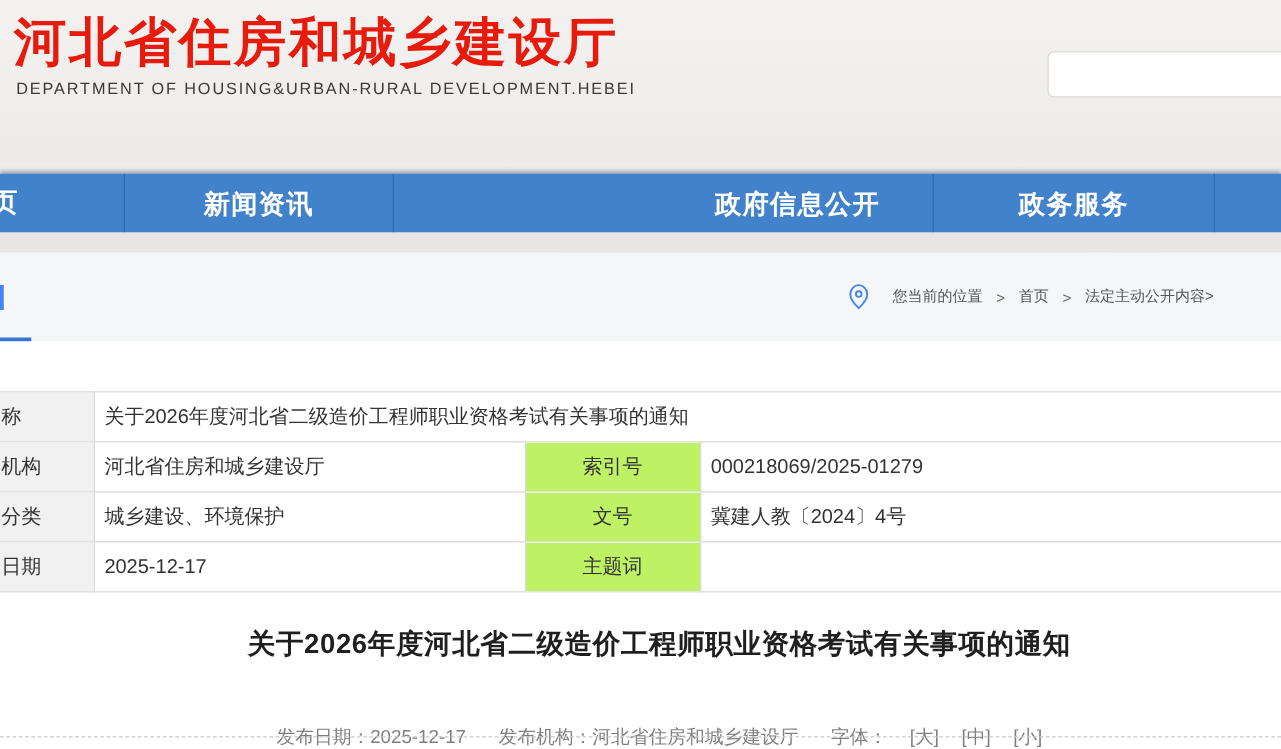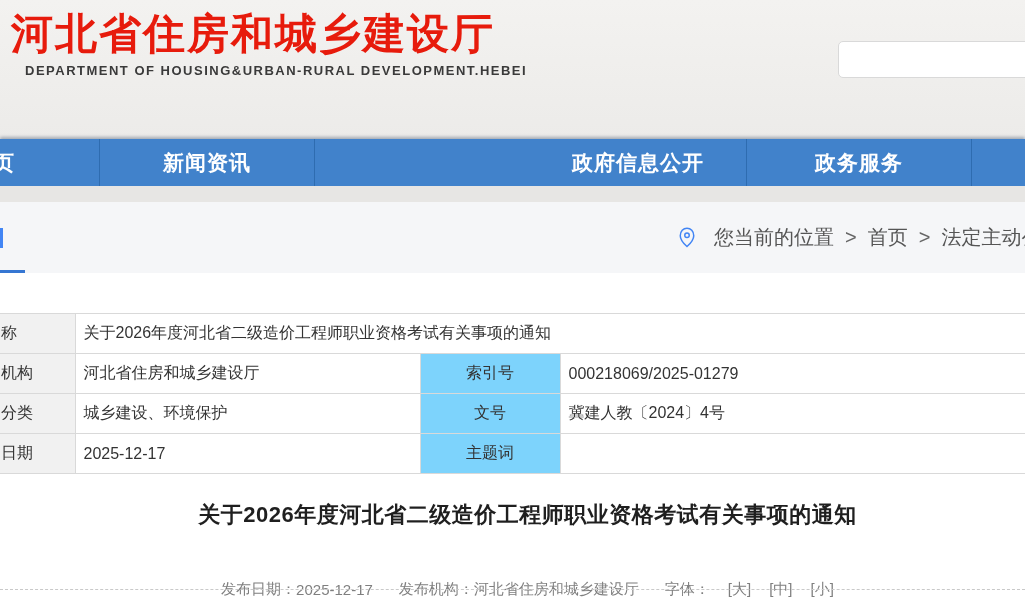--- a/index.html
+++ b/index.html
@@ -13,22 +13,22 @@
       radial-gradient(ellipse 600px 90px at 55% 108%, #e2e1df 0%, rgba(226,225,223,0) 70%),
       radial-gradient(ellipse 500px 70px at 15% 115%, #e5e4e2 0%, rgba(229,228,226,0) 70%),
       radial-gradient(ellipse 520px 80px at 92% 112%, #e3e2e0 0%, rgba(227,226,224,0) 70%),
       linear-gradient(#f3f2f0 0%, #ecebe9 70%, #e7e6e4 100%);
   }
   .site-title {
     position:absolute; left:11px; top:6px;
     font-size:42px; font-weight:bold; color:#e71b0c; letter-spacing:2px; white-space:nowrap;
   }
   .site-subtitle {
-    position:absolute; left:25px; top:63px;
-    font-size:13px; font-weight:bold; color:#3a3a3a; letter-spacing:1.5px; white-space:nowrap;
+    position:absolute; left:13px; top:63px;
+    font-size:13px; font-weight:normal; color:#3a3a3a; letter-spacing:1.5px; white-space:nowrap;
   }
   .search-box {
     position:absolute; left:838px; top:41px; width:210px; height:37px;
     background:#fff; border:1px solid #d9d9d9; border-radius:5px;
     font-size:14px; color:#333; padding:0 10px; outline:none;
   }
 
   
   .navbar {
     position:absolute; left:0; top:139px; width:1025px; height:47px;
@@ -44,37 +44,37 @@
   .nav-item:last-child { border-right:none; }
 
   .header-strip { position:absolute; left:0; top:186px; width:1025px; height:16px; background:#e7e6e4; }
 
   
   .crumb-band { position:absolute; left:0; top:202px; width:1025px; height:71px; background:#f5f6f8; }
   .section-accent { position:absolute; left:0; top:26px; width:3px; height:20px; background:#4285f4; }
   .tab-underline { position:absolute; left:0; top:68px; width:25px; height:3px; background:#3576d2; }
   .breadcrumb {
     position:absolute; left:678px; top:0; height:71px; display:flex; align-items:center;
-    font-size:20px; color:#555; white-space:nowrap; overflow:hidden; width:347px;text-align:center;
+    font-size:12px; color:#555; white-space:nowrap; overflow:hidden; width:347px;text-align:center;
   }
   .breadcrumb .pin { width:18px; height:21px; margin-right:18px; flex:0 0 auto; }
   .breadcrumb .sep { margin:0 11px; color:#666; }
   .crumb-link { cursor:pointer; }
 
   
   .info-table {
     position:absolute; left:0; top:313px; width:1025px;
     border-collapse:collapse; table-layout:fixed; font-size:16px; color:#333;
   }
   .info-table td {
     height:40px; border-top:1px solid #d9d9d9; border-bottom:1px solid #d9d9d9;
     padding:0; vertical-align:middle; overflow:hidden; white-space:nowrap;
   }
   .info-table td.lbl { background:#f1f1f1; border-right:1px solid #d9d9d9; padding-left:1px; }
-  .info-table td.lbl2 { background:#7dd3fc; border-left:1px solid #d9d9d9; border-right:1px solid #d9d9d9; text-align:center; }
+  .info-table td.lbl2 { background:#bef264; border-left:1px solid #d9d9d9; border-right:1px solid #d9d9d9; text-align:center; }
   .info-table td.val { padding-left:8px; }
   .doc-title {
     position:absolute; left:30px; top:500px; width:995px; text-align:center;
     font-size:22px; font-weight:bold; color:#1f1f1f; letter-spacing:0.5px; white-space:nowrap;
   }
   .doc-meta {
     position:absolute; left:30px; top:556px; width:995px;
     display:flex; justify-content:center; align-items:center; gap:26px;
     font-size:15px; color:#7f7f7f; white-space:nowrap;
   }

